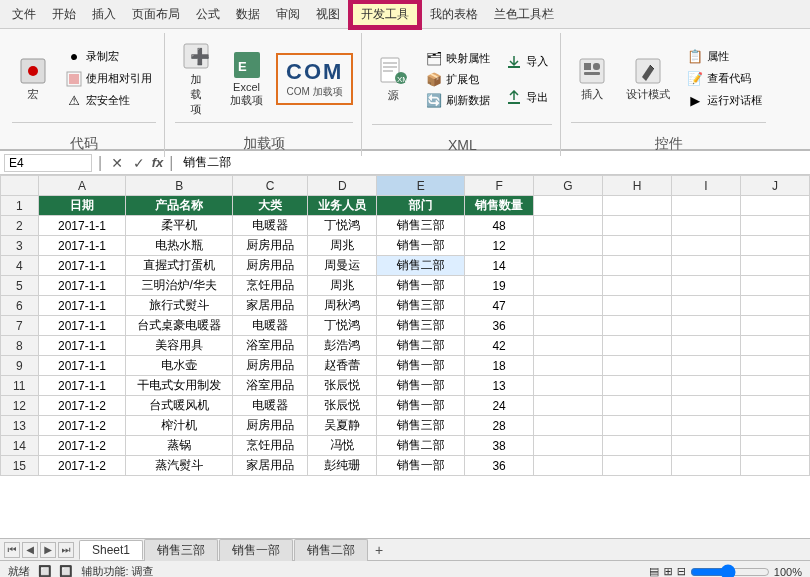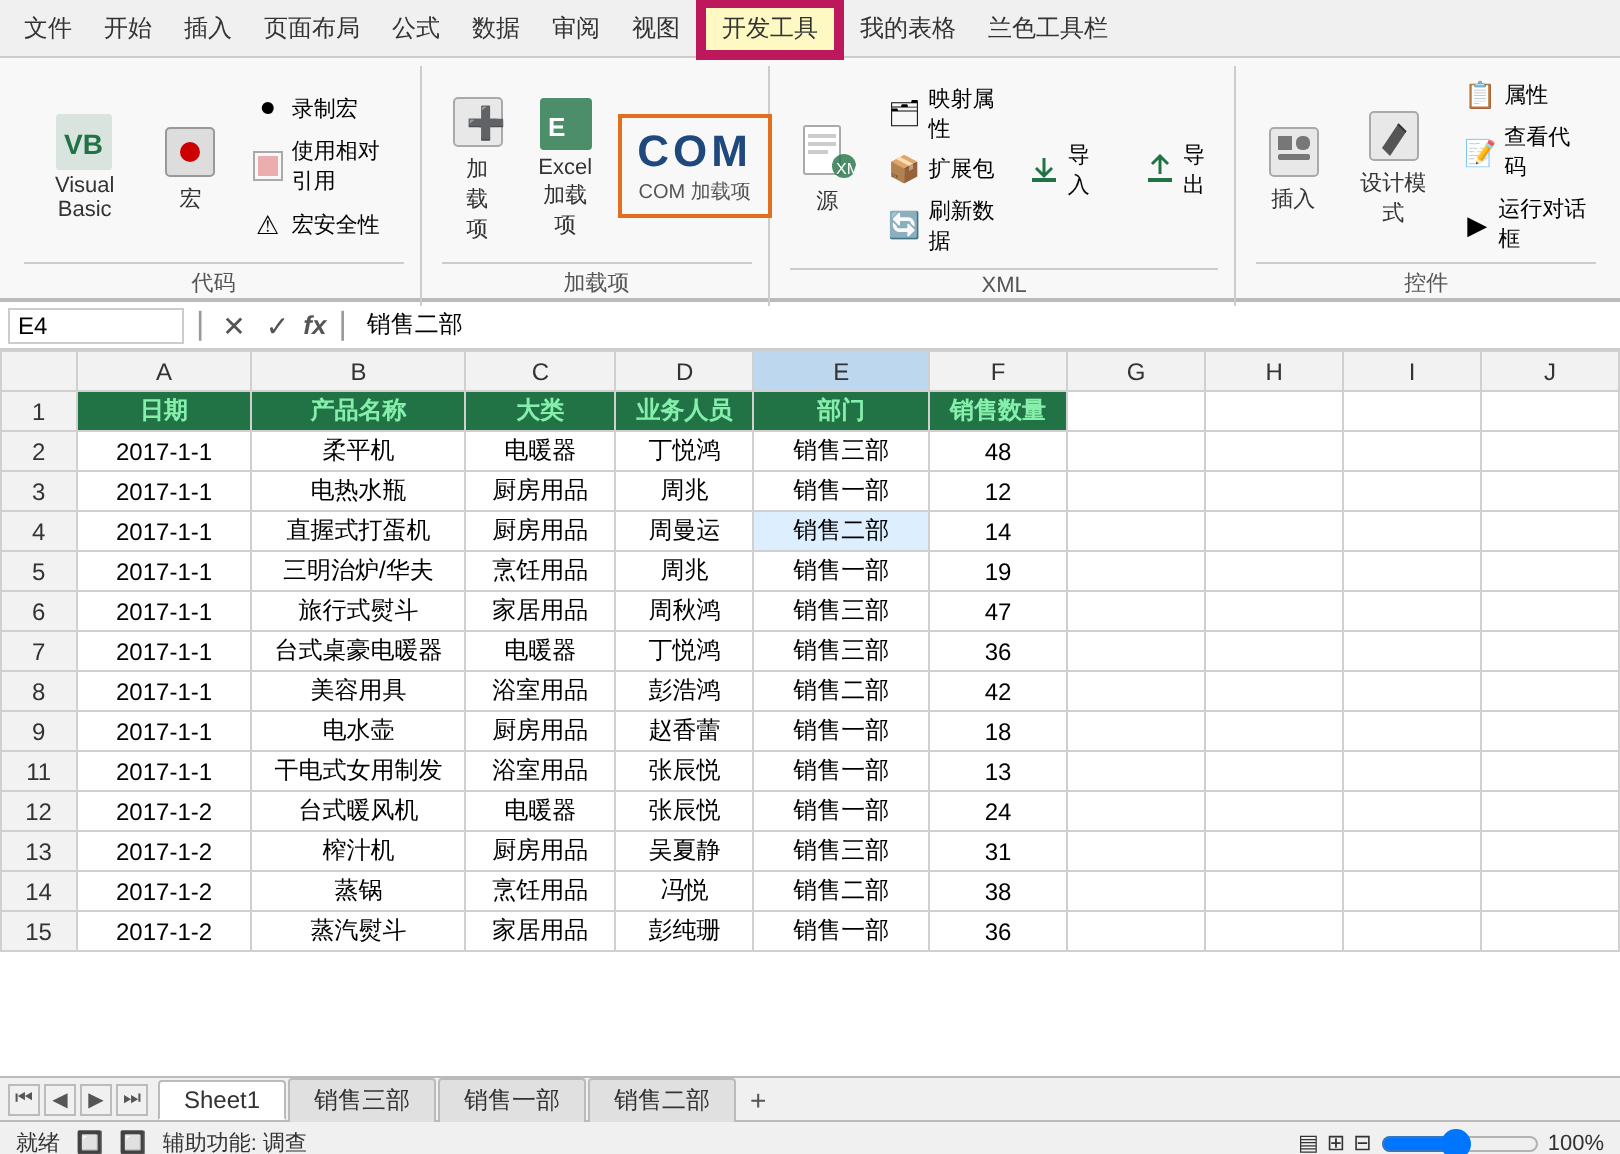--- a/index.html
+++ b/index.html
@@ -9,21 +9,21 @@
     .menu-bar { display: flex; align-items: center; background: #f0f0f0; padding: 2px 4px; border-bottom: 1px solid #ccc; height: 29px; }
     .menu-item { padding: 2px 8px; cursor: pointer; font-size: 12px; color: #333; }
     .menu-item.highlighted { background: #fef9c3; border: 5px solid #be185d; }
 
     
     .ribbon { background: #f8f8f8; border-bottom: 2px solid #bbb; display: flex; flex-direction: column; height: 122px; }
     .ribbon-groups { display: flex; flex: 1; padding: 4px 4px 0 4px; gap: 2px; }
     .ribbon-group { display: flex; flex-direction: column; border-right: 1px solid #ccc; padding: 4px 8px; min-width: 60px; }
     .ribbon-group:last-child { border-right: none; }
     .ribbon-group-content { display: flex; flex: 1; align-items: center; gap: 4px; }
-    .ribbon-group-label { text-align: center; font-size: 11px; color: #555; padding-top: 2px; border-top: 1px solid #ccc; margin-top: 2px; }
+    .ribbon-group-label { text-align: center; font-size: 14px; color: #555; padding-top: 12px; border-top: 1px solid #ccc; margin-top: 2px; }
     .ribbon-btn { display: flex; flex-direction: column; align-items: center; cursor: pointer; padding: 2px 4px; border: 1px solid transparent; border-radius: 2px; min-width: 36px; }
     .ribbon-btn-icon { width: 32px; height: 32px; display: flex; align-items: center; justify-content: center; font-size: 22px; }
     .ribbon-btn-label { font-size: 11px; color: #333; text-align: center; }
     .ribbon-small-btn { display: flex; align-items: center; gap: 4px; cursor: pointer; padding: 1px 3px; border: 1px solid transparent; border-radius: 2px; font-size: 11px; }
     .ribbon-small-icon { width: 16px; height: 16px; display: flex; align-items: center; justify-content: center; font-size: 13px; }
 
     
     .formula-bar { display: flex; align-items: center; height: 24px; border-bottom: 1px solid #ccc; background: #fff; padding: 0 4px; gap: 4px; }
     .name-box { width: 88px; border: 1px solid #ccc; padding: 1px 4px; font-size: 12px; background: #fff; }
     .formula-divider { color: #999; font-size: 16px; padding: 0 2px; }
@@ -33,21 +33,21 @@
 
     
     .spreadsheet-container { display: flex; flex-direction: column; height: calc(577px - 24px - 122px - 24px - 22px - 22px); overflow: hidden; }
     .grid-wrapper { display: flex; flex: 1; overflow: hidden; }
     .grid-area { flex: 1; overflow: hidden; }
 
     table.grid { border-collapse: collapse; table-layout: fixed; width: 100%; }
     table.grid th, table.grid td { border: 1px solid #d0d0d0; padding: 1px 4px; font-size: 12px; white-space: nowrap; overflow: hidden; }
     table.grid th { background: #f2f2f2; text-align: center; font-weight: normal; height: 20px; color: #333; }
     table.grid td { height: 20px; vertical-align: middle; text-align: center; }
-    table.grid td.header-row { background: #217346; color: #86efac; font-weight: bold; text-align: center; }
+    table.grid td.header-row { background: #217346; color: #ffffff; font-weight: bold; text-align: center; }
     .col-a { width: 70px; }
     .col-b { width: 85px; }
     .col-c { width: 60px; }
     .col-d { width: 55px; }
     .col-e { width: 70px; }
     .col-f { width: 55px; }
     .col-g { width: 55px; }
     .col-h { width: 55px; }
     .col-i { width: 55px; }
     .col-j { width: 55px; }
@@ -88,29 +88,20 @@
 </div>
 
 <div class="ribbon">
   <div class="ribbon-groups">
 
     <div class="ribbon-group">
       <div class="ribbon-group-content">
         <div class="ribbon-btn">
           <div class="ribbon-btn-icon">
             <svg width="32" height="32" viewBox="0 0 32 32">
-              <rect x="2" y="2" width="28" height="28" rx="2" fill="#217346" opacity="0.15"></rect>
-              <text x="6" y="22" font-size="14" fill="#217346" font-weight="bold">VB</text>
-            </svg>
-          </div>
-          <div class="ribbon-btn-label">Visual Basic</div>
-        </div>
-        <div class="ribbon-btn">
-          <div class="ribbon-btn-icon">
-            <svg width="32" height="32" viewBox="0 0 32 32">
               <rect x="4" y="4" width="24" height="24" rx="2" fill="#ddd" stroke="#999"></rect>
               <circle cx="16" cy="16" r="5" fill="#c00"></circle>
             </svg>
           </div>
           <div class="ribbon-btn-label">宏</div>
         </div>
         <div style="display:flex;flex-direction:column;gap:2px;margin-left:4px;">
           <div class="ribbon-small-btn">
             <div class="ribbon-small-icon">⏺</div>
             <span>录制宏</span>
@@ -183,21 +174,21 @@
           </div>
           <div class="ribbon-small-btn">
             <div class="ribbon-small-icon">📦</div>
             <span>扩展包</span>
           </div>
           <div class="ribbon-small-btn">
             <div class="ribbon-small-icon">🔄</div>
             <span>刷新数据</span>
           </div>
         </div>
-        <div style="display:flex;flex-direction:row;gap:16px;justify-content:space-between;">
+        <div style="display:flex;flex-direction:column;gap:16px;justify-content:space-between;">
           <div class="ribbon-small-btn">
             <div class="ribbon-small-icon">
               <svg width="16" height="16" viewBox="0 0 16 16">
                   <path d="M8 2v8M4 7l4 4 4-4" stroke="#217346" stroke-width="1.5" fill="none"></path>
                   <rect x="2" y="12" width="12" height="2" fill="#217346"></rect>
                 </svg>
             </div>
             <span>导入</span>
           </div>
           <div class="ribbon-small-btn">
@@ -445,21 +436,21 @@
               <td></td>
               <td></td>
             </tr>
             <tr>
               <td style="background: rgb(242, 242, 242); text-align: center; color: rgb(51, 51, 51);">13</td>
               <td>2017-1-2</td>
               <td>榨汁机</td>
               <td>厨房用品</td>
               <td>吴夏静</td>
               <td>销售三部</td>
-              <td>31</td>
+              <td>28</td>
               <td></td>
               <td></td>
               <td></td>
               <td></td>
             </tr>
             <tr>
               <td style="background: rgb(242, 242, 242); text-align: center; color: rgb(51, 51, 51);">14</td>
               <td>2017-1-2</td>
               <td>蒸锅</td>
               <td>烹饪用品</td>

